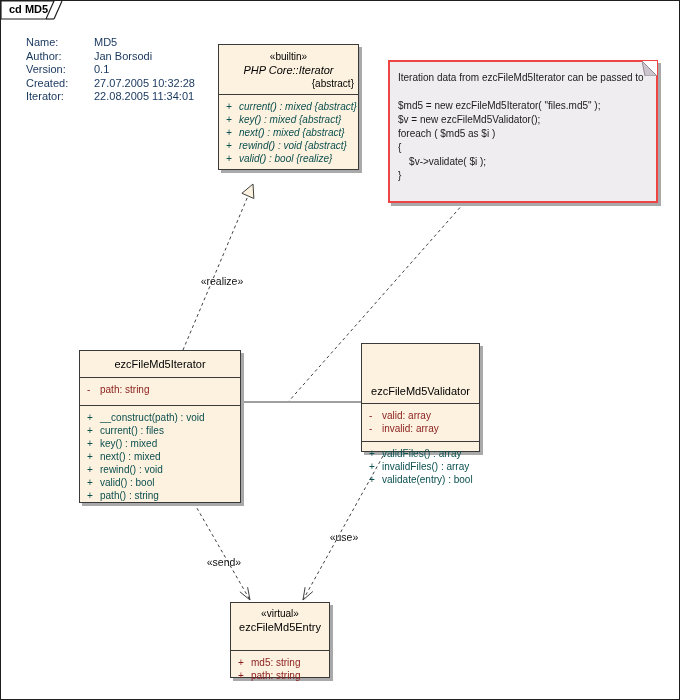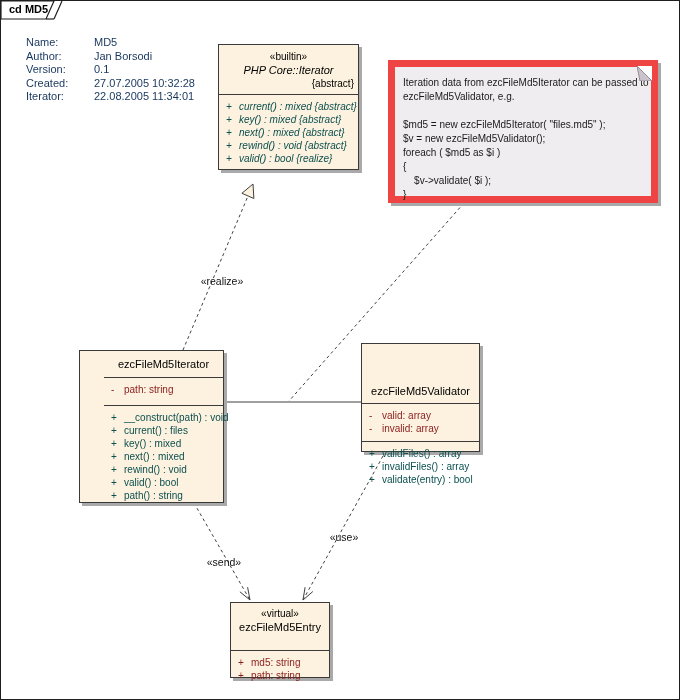--- a/index.html
+++ b/index.html
@@ -27,21 +27,21 @@
   .modifier{font-size:10px;text-align:right;padding-right:4px;line-height:13px;}
   .section{padding-top:5px;}
   .section.mid{border-bottom:1px solid #3A3A3A;}
   .member{display:flex;line-height:13px;padding-left:7px;white-space:nowrap;}
   .member .sign{width:13px;flex:0 0 13px;}
   .attr-row{color:#8B1C1C;}
   .meth-row{color:#0B4F4F;}
   .ital .member{font-style:italic;}
   
   .note{position:absolute;left:388px;top:60px;width:270px;height:143px;z-index:2;
-        background:#F0EDF0;border:7px solid #ef4444;box-shadow:3px 3px 0 #A9A9A9;
+        background:#F0EDF0;border:2px solid #ef4444;box-shadow:3px 3px 0 #A9A9A9;
         padding:9px 6px 0 8px;font-size:10px;color:#1a1a1a;}
   .note-line{height:14px;line-height:14px;white-space:pre;}
   .note-fold{position:absolute;top:-1px;right:-1px;width:15px;height:15px;}
 </style>
 </head>
 <body>
 
 <div class="canvas"></div>
 
 <svg class="overlay" viewBox="0 0 680 700">
@@ -132,31 +132,30 @@
     </div>
   </div>
 </div>
 
 <div class="note">
   <svg class="note-fold" width="15" height="15">
     <polygon points="0,0 15,0 15,15" fill="#ffffff"></polygon>
     <polygon points="0,0 15,15 3,15" fill="#CCC4CC" stroke="#958A95" stroke-width="1"></polygon>
   </svg>
   <div class="note-line">Iteration data from ezcFileMd5Iterator can be passed to</div>
-  <div class="note-line">ezcFileMd5Validator, e.g.</div>
   <div class="note-line"></div>
   <div class="note-line">$md5 = new ezcFileMd5Iterator( "files.md5" );</div>
   <div class="note-line">$v = new ezcFileMd5Validator();</div>
   <div class="note-line">foreach ( $md5 as $i )</div>
   <div class="note-line">{</div>
   <div class="note-line">    $v-&gt;validate( $i );</div>
   <div class="note-line">}</div>
 </div>
 
-<div class="uml-class" style="left:79px;top:350px;width:145px;height:153px;padding-left:24px;">
+<div class="uml-class" style="left:79px;top:350px;width:162px;height:153px;">
   <div class="cls-header" style="height:27px;line-height:27px;">
     <span class="cls-name">ezcFileMd5Iterator</span>
   </div>
   <div class="section mid" style="height:28px;">
     <div class="member attr-row">
       <span class="sign">-</span>
       <span>path: string</span>
     </div>
   </div>
   <div class="section">

